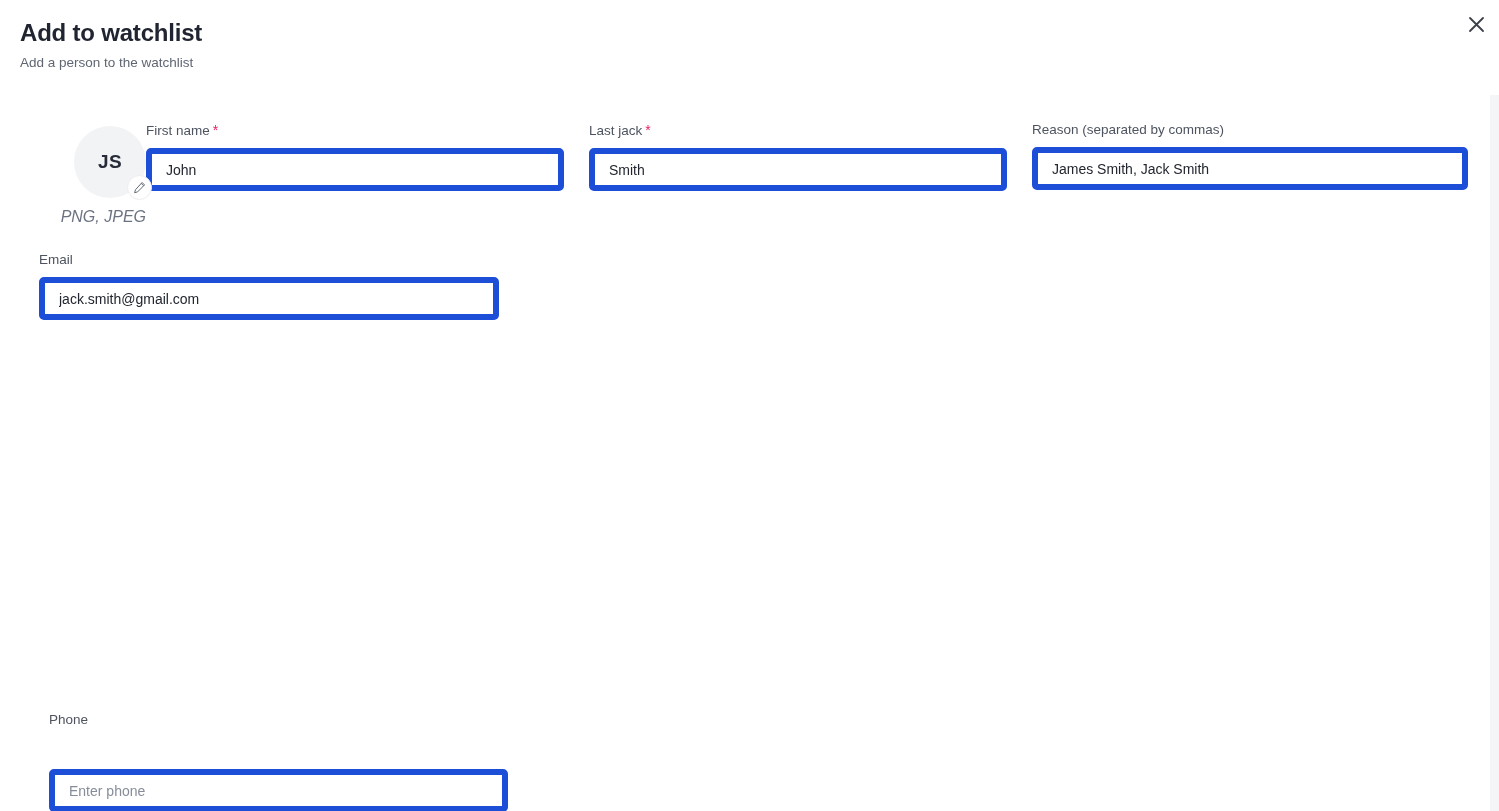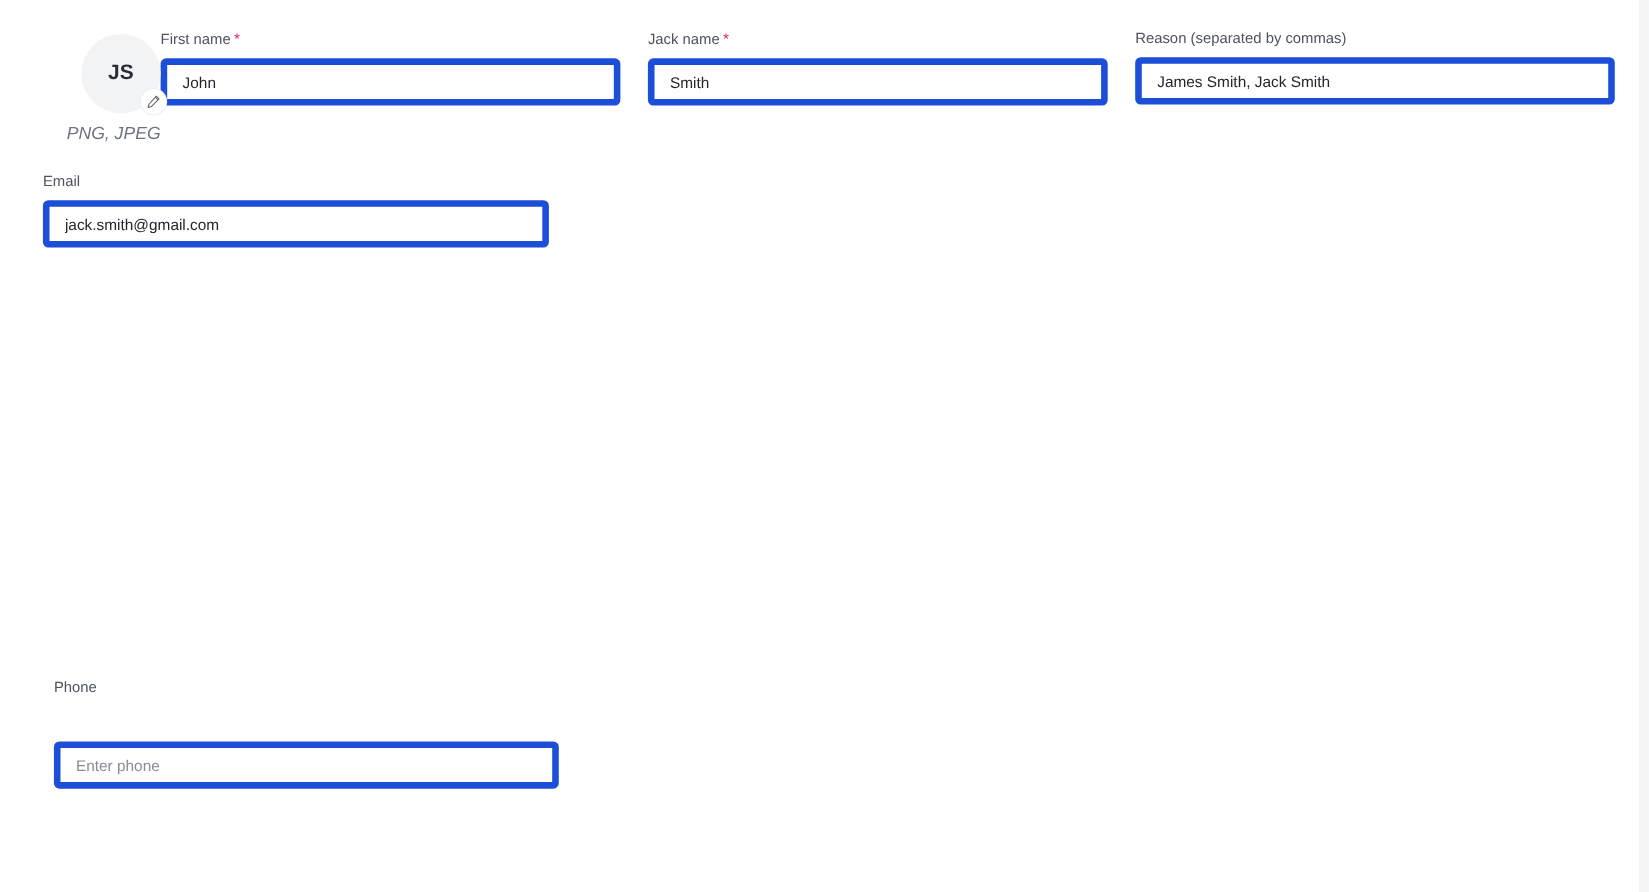--- a/index.html
+++ b/index.html
@@ -208,20 +208,29 @@
     padding: 0 8px;
     height: 32px;
     cursor: pointer;
   }
 </style>
 </head>
 <body>
 
 <div class="page">
 
+  <div class="header">
+    <div class="header-title">Add to watchlist</div>
+    <div class="header-subtitle">Add a person to the watchlist</div>
+    <button class="close-btn" aria-label="Close">
+      <svg width="17" height="17" viewBox="0 0 17 17" fill="none">
+        <path d="M2 2 L15 15 M15 2 L2 15" stroke="#3b4049" stroke-width="1.8" stroke-linecap="round"></path>
+      </svg>
+    </button>
+  </div>
 
   <div class="body-area">
     <div class="card">
 
       <div class="row row-1">
 
         <div class="avatar-block">
           <div class="avatar-wrap">
             <div class="avatar">JS</div>
             <div class="avatar-edit">
@@ -236,21 +245,21 @@
 
         <div class="field f-first">
           <label class="field-label">
             <span>First name</span><span class="req">*</span>
           </label>
           <input class="input" type="text" value="John" placeholder="Enter first name" style="">
         </div>
 
         <div class="field f-last">
           <label class="field-label">
-            <span>Jack name</span><span class="req">*</span>
+            <span>Last jack</span><span class="req">*</span>
           </label>
           <input class="input" type="text" value="Smith" placeholder="Enter last name" style="">
         </div>
 
         <div class="field f-alias">
           <label class="field-label">Reason (separated by commas)</label>
           <input class="input" type="text" value="James Smith, Jack Smith" placeholder="Enter aliases" style="">
         </div>
       </div>
 

